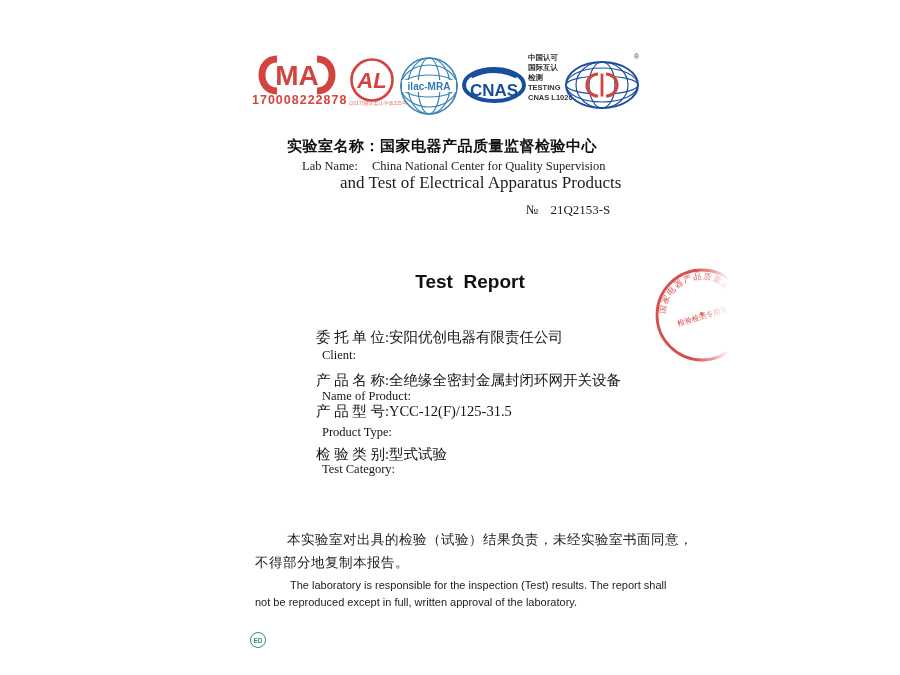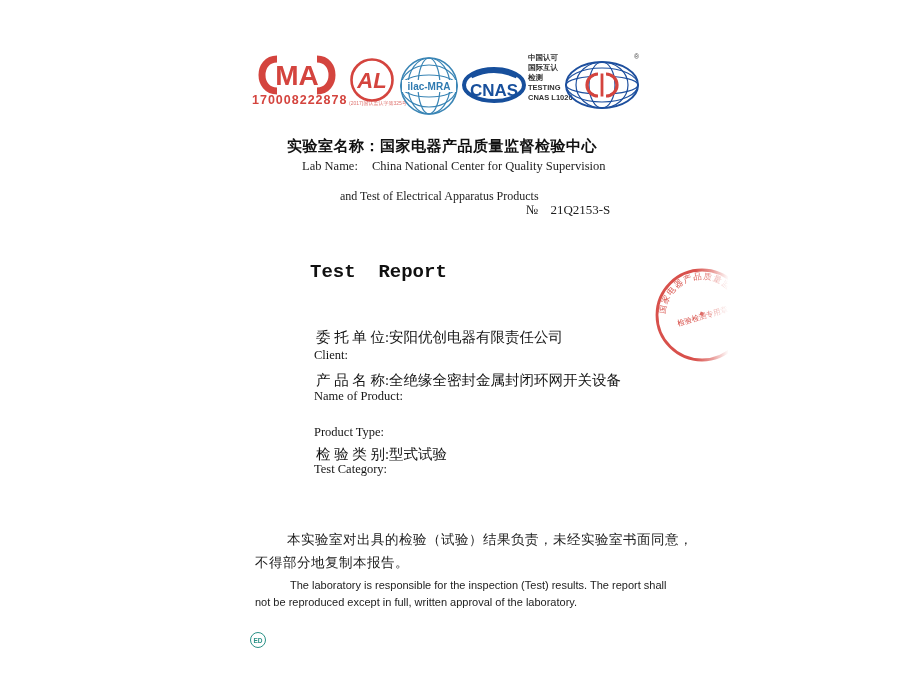--- a/index.html
+++ b/index.html
@@ -13,33 +13,33 @@
   
   .cma-num { left:252px; top:93px; font:bold 12.5px "Liberation Sans",sans-serif; color:#d4443e; letter-spacing:1px; }
   .cma-sub { left:349px; top:100px; font:5px "Liberation Sans",sans-serif; color:#d4443e; opacity:.75; }
   .cnas-block { left:528px; top:53px; width:60px; font:bold 7.5px "Liberation Sans",sans-serif; color:#333; line-height:10px; }
   .globe-reg { left:634px; top:53px; font:7px "Liberation Sans",sans-serif; color:#444; }
 
   
   .lab-zh { left:287px; top:137px; font-family:"Liberation Sans","DejaVu Sans",sans-serif; font-weight:bold; font-size:15px; letter-spacing:.5px; color:#111; }
   .lab-en1 { left:302px; top:159px; font-size:12.5px; white-space:pre; }
   .lab-en1 .gap { display:inline-block; width:14px; }
-  .lab-en2 { left:340px; top:173px; font-size:12px;margin-top:16px; }
+  .lab-en2 { left:340px; top:173px; font-size:17px; }
 
   .report-no { left:526px; top:202px; font-size:13px; white-space:pre; }
 
   .title-zh { left:310px; top:238px; width:320px; text-align:center;
     font-family:"Liberation Sans","DejaVu Sans",sans-serif; font-weight:bold; font-size:26px; letter-spacing:2px; color:#101010; }
-  .title-en { left:310px; top:261px; width:320px; text-align:left;
-    font-family:Liberation Mono, monospace; font-weight:bold; font-size:19px; white-space:pre; color:#101010; }
+  .title-en { left:310px; top:271px; width:320px; text-align:center;
+    font-family:Liberation Sans, sans-serif; font-weight:bold; font-size:19px; white-space:pre; color:#101010; }
 
   
   .f-zh { left:316px; font-size:14.5px; color:#151515; white-space:pre; }
   .f-zh .val { margin-left:0; }
-  .f-en { left:314px; font-size:12.5px; color:#151515; }
+  .f-en { left:322px; font-size:12.5px; color:#151515; }
   .r1z{top:328px;} .r1e{top:348px;}
   .r2z{top:371px;} .r2e{top:389px;}
   .r3z{top:402px;} .r3e{top:425px;}
   .r4z{top:445px;text-align:center;} .r4e{top:462px;}
 
   
   .st-zh1 { left:287px; top:531px; font-size:13.5px; letter-spacing:.5px; }
   .st-zh2 { left:255px; top:554px; font-size:13.5px; letter-spacing:.5px; }
   .st-en1 { left:290px; top:579px; font:11px "Liberation Sans",sans-serif; color:#222; }
   .st-en2 { left:255px; top:596px; font:11px "Liberation Sans",sans-serif; color:#222; }
@@ -116,20 +116,21 @@
   <div class="abs report-no"><span>№</span><span style="display:inline-block;width:12px;"></span><span>21Q2153-S</span></div>
 
   <div class="abs title-en">Test  Report</div>
 
   <div class="abs f-zh r1z"><span>委 托 单 位:</span><span class="val">安阳优创电器有限责任公司</span></div>
   <div class="abs f-en r1e">Client:</div>
 
   <div class="abs f-zh r2z"><span>产 品 名 称:</span><span class="val">全绝缘全密封金属封闭环网开关设备</span></div>
   <div class="abs f-en r2e">Name of Product:</div>
 
+  <div class="abs f-zh r3z"><span>产 品 型 号:</span><span class="val">YCC-12(F)/125-31.5</span></div>
   <div class="abs f-en r3e">Product Type:</div>
 
   <div class="abs f-zh r4z"><span>检 验 类 别:</span><span class="val">型式试验</span></div>
   <div class="abs f-en r4e">Test Category:</div>
 
   <div class="abs st-zh1">本实验室对出具的检验（试验）结果负责，未经实验室书面同意，</div>
   <div class="abs st-zh2">不得部分地复制本报告。</div>
   <div class="abs st-en1">The laboratory is responsible for the inspection (Test) results. The report shall</div>
   <div class="abs st-en2">not be reproduced except in full, written approval of the laboratory.</div>
 

